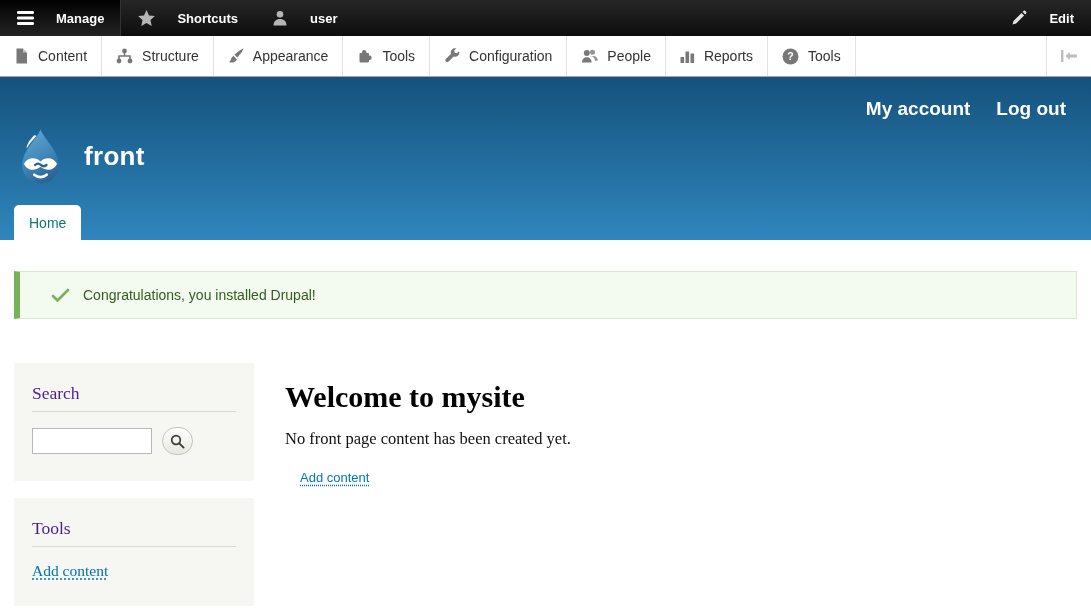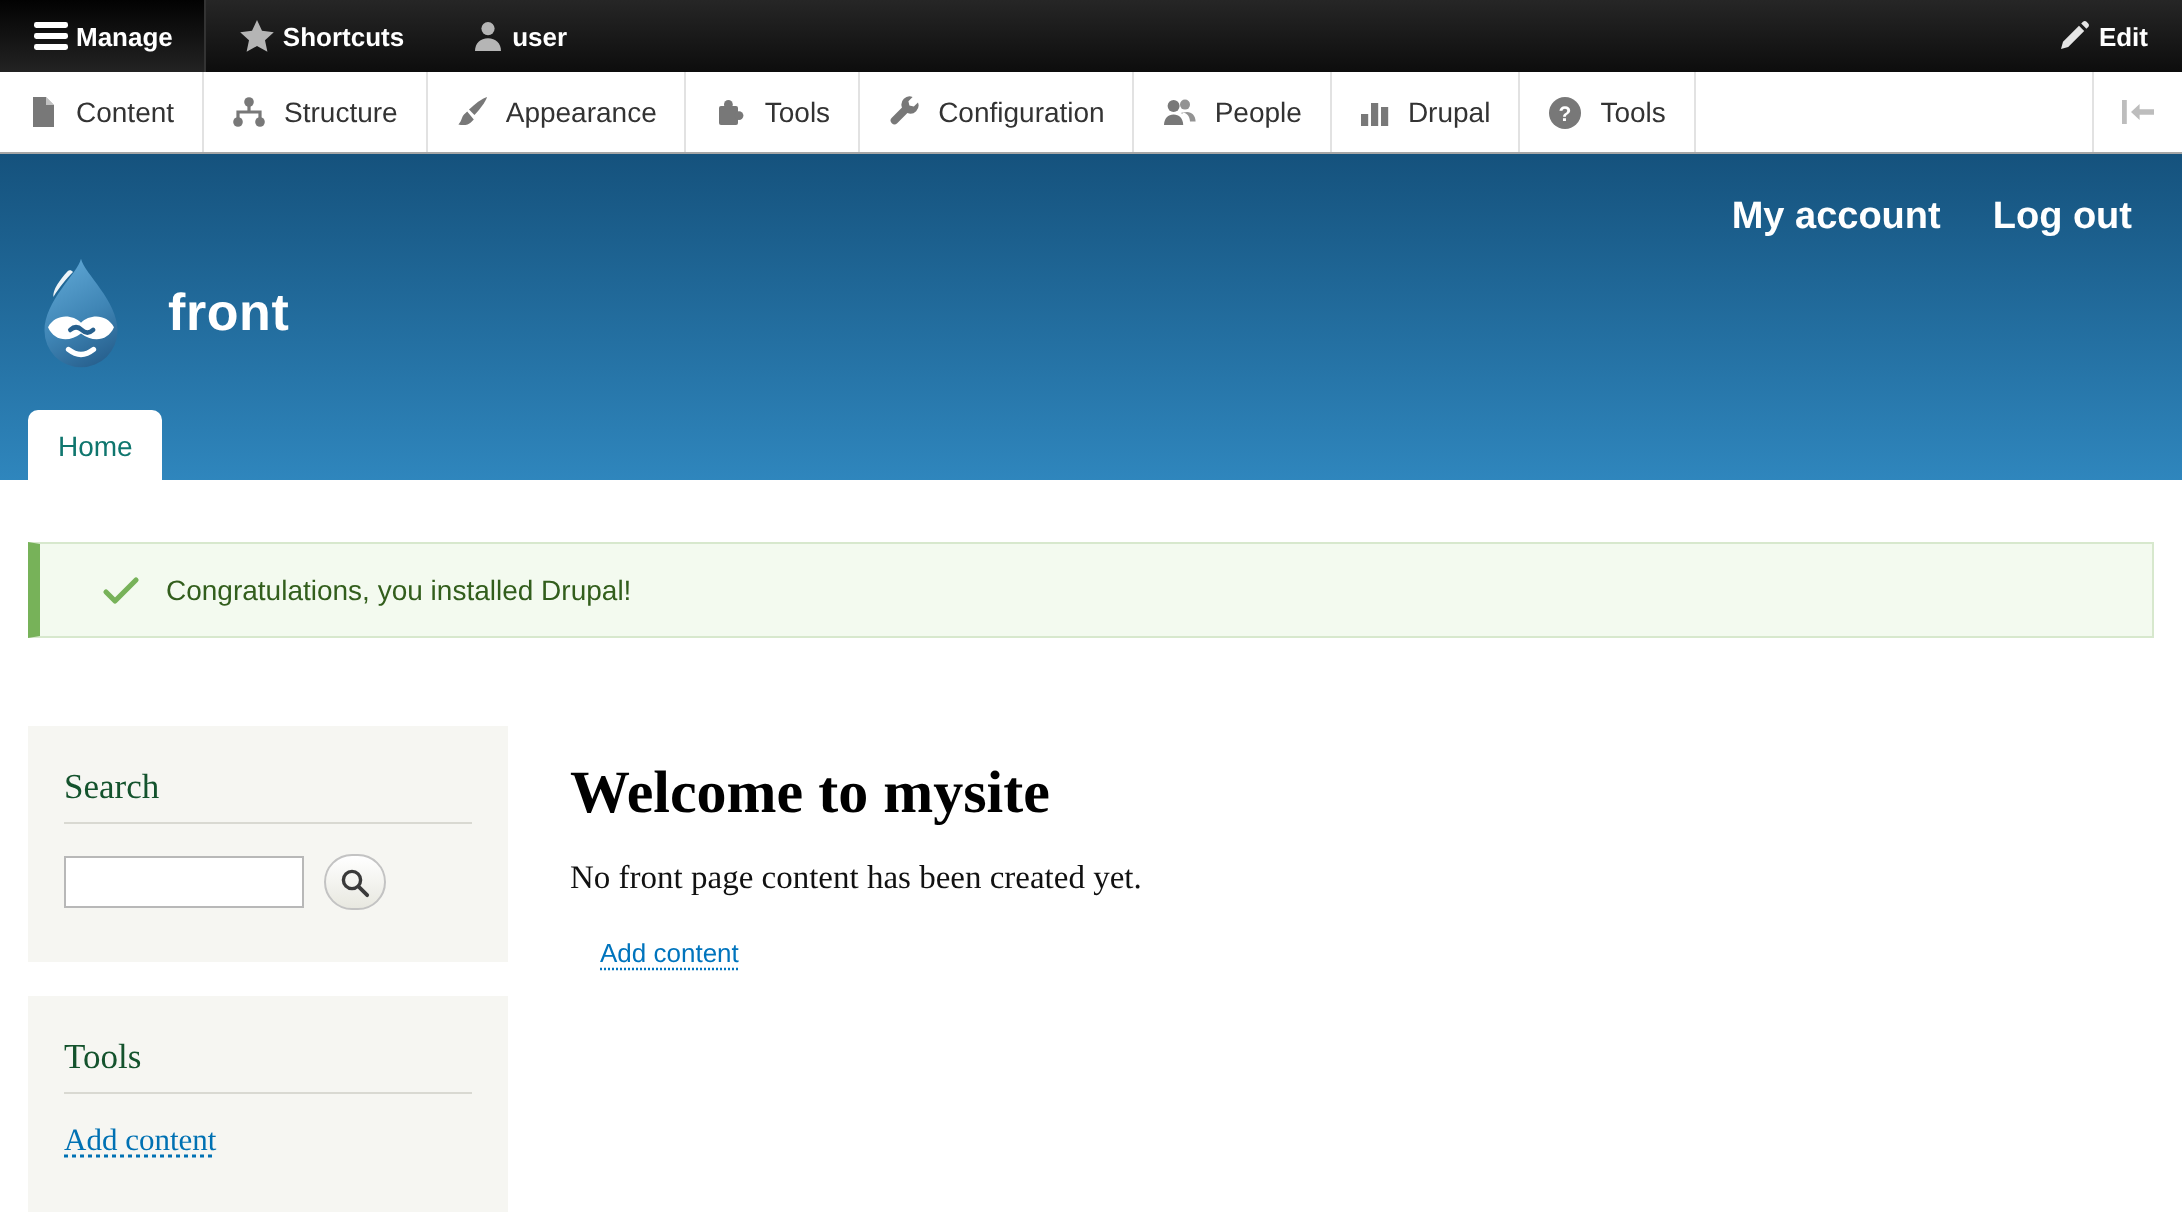--- a/index.html
+++ b/index.html
@@ -14,21 +14,21 @@
   #admin-bar {
     height: 36px;
     background: linear-gradient(#262626, #0d0d0d);
     display: flex;
     align-items: stretch;
     color: #fff;
     font-size: 13px;
     font-weight: bold;
   }
   .bar-item {
-    display: flex; align-items: center; gap: 4px;
+    display: flex; align-items: center; gap: 22px;
     padding: 0 17px; cursor: pointer;
   }
   .bar-item.active {
     background: linear-gradient(#020202, #232323);
     box-shadow: inset -1px 0 0 #333;
   }
   .bar-item .ico { display: flex; align-items: center; }
   .bar-right { margin-left: auto; }
 
   
@@ -108,21 +108,21 @@
   #sidebar { width: 240px; flex: none; }
   .block {
     background: #f6f6f2;
     padding: 20px 18px 26px;
     margin-bottom: 17px;
   }
   .block h2 {
     font-family: "Liberation Serif", serif;
     font-size: 17.5px;
     font-weight: normal;
-    color: #14532d;
+    color: #4c1d95;
     padding-bottom: 7px;
     border-bottom: 1px solid #d9d9d2;
   }
   .search-form {
     margin-top: 15px;
     display: flex; align-items: center; gap: 10px;
   }
   .search-form input {
     width: 120px; height: 26px;
     border: 1px solid #b8b8b8;
@@ -293,21 +293,21 @@
   <div class="tray-item">
     <span class="ico">
       <svg width="15" height="16" viewBox="0 0 15 16">
           <g fill="#787878">
             <rect x="0.5" y="9" width="3.6" height="6"></rect>
             <rect x="5.5" y="3.5" width="3.6" height="11.5"></rect>
             <rect x="10.5" y="5.5" width="3.6" height="9.5"></rect>
           </g>
         </svg>
     </span>
-    <span>Drupal</span>
+    <span>Reports</span>
   </div>
   <div class="tray-item">
     <span class="ico">
       <svg width="17" height="17" viewBox="0 0 17 17">
           <circle cx="8.5" cy="8.5" r="8" fill="#787878"></circle>
           <text x="8.5" y="12.3" text-anchor="middle" font-size="10.5" font-weight="bold" fill="#fff" font-family="Liberation Sans, sans-serif">?</text>
         </svg>
     </span>
     <span>Tools</span>
   </div>

